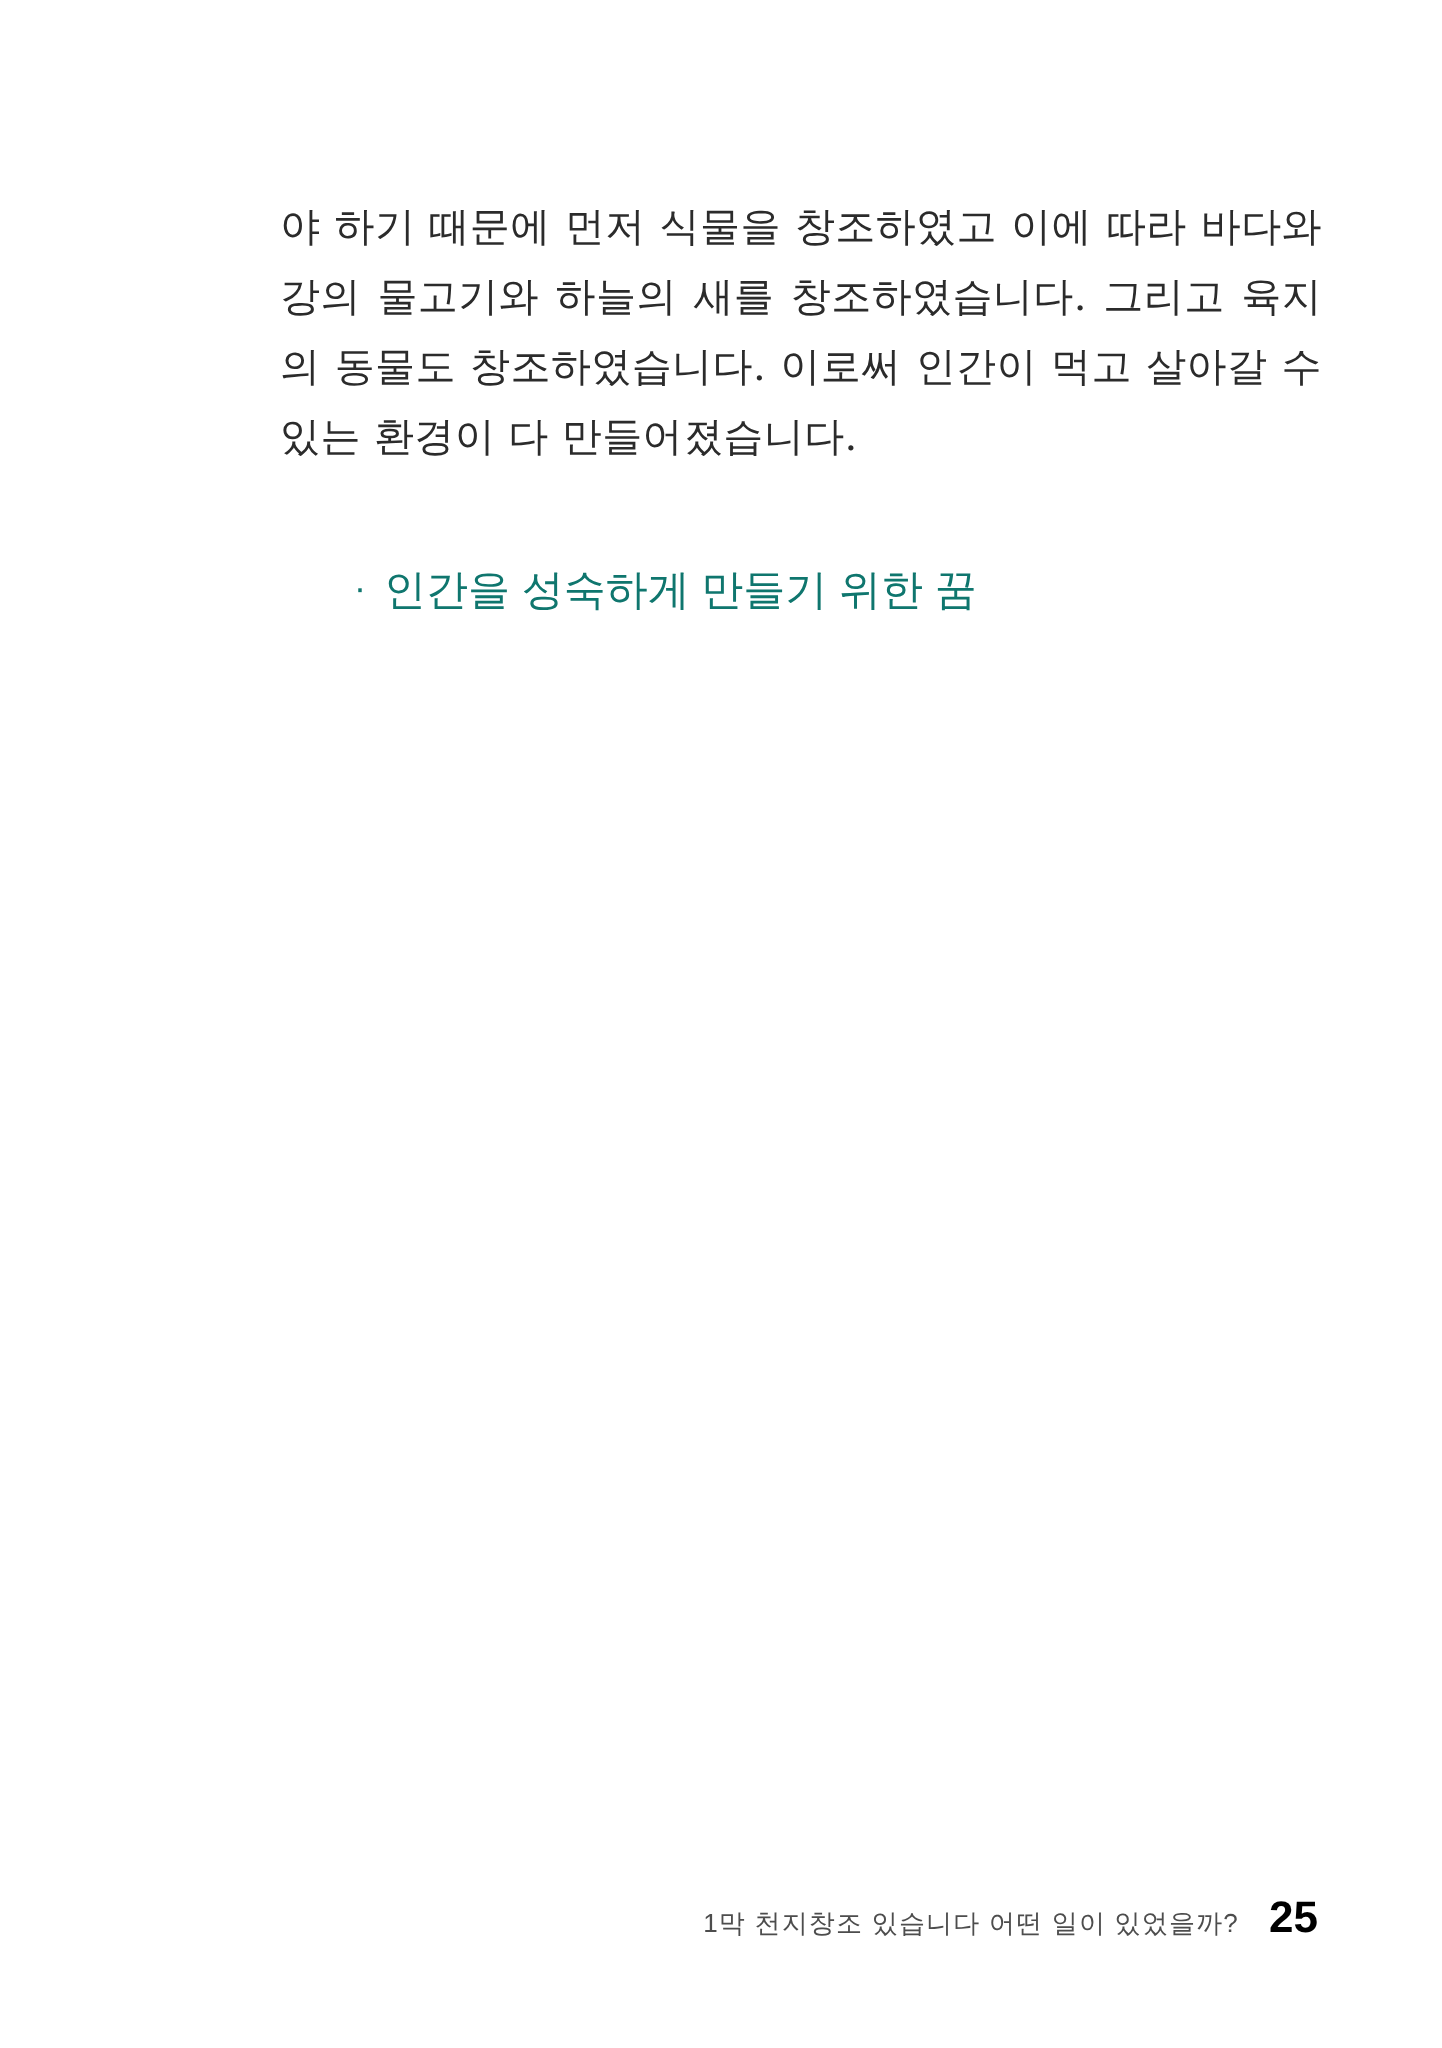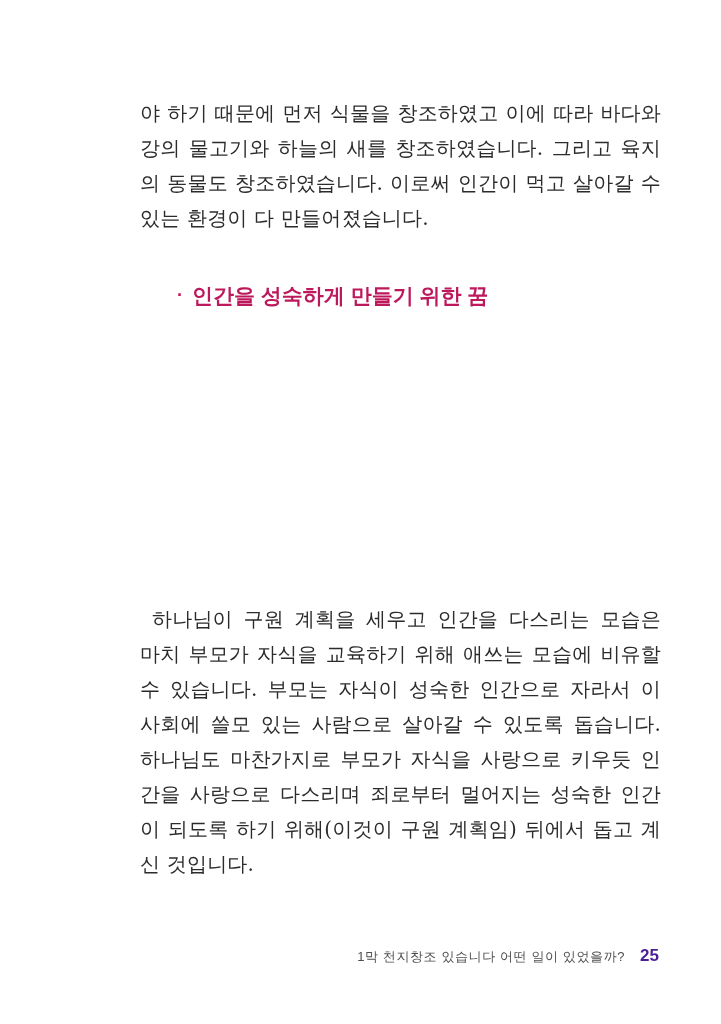--- a/index.html
+++ b/index.html
@@ -34,22 +34,22 @@
   .first-line-indent { text-indent: 12px; }
 
   .section-heading {
     position: absolute;
     left: 138px;
     top: 282px;
     width: 484px;
     font-family: "Liberation Sans", "DejaVu Sans", sans-serif;
     font-size: 21px;
     line-height: 28px;
-    font-weight: bold;
-    color: #be185d;
+    font-weight: normal;
+    color: #0f766e;
     margin: 0;
     white-space: nowrap;
   }
   .section-heading .bullet {
     display: inline-block;
     margin-right: 9px;
     transform: translateY(-2px);
     font-size: 18px;
   }
 
@@ -60,36 +60,35 @@
     white-space: nowrap;
     font-family: "Liberation Sans", "DejaVu Sans", sans-serif;
   }
   .footer-chapter {
     font-size: 13px;
     color: #4d4d4d;
     letter-spacing: 0.6px;
     vertical-align: baseline;
   }
   .footer-pagenum {
-    font-size: 17px;
+    font-size: 22px;
     font-weight: bold;
-    color: #4c1d95;
+    color: #000000;
     margin-left: 15px;
     vertical-align: baseline;
   }
 </style>
 </head>
 <body>
 
 <div class="page">
 
   <p class="body-para para-1">야 하기 때문에 먼저 식물을 창조하였고 이에 따라 바다와 강의 물고기와 하늘의 새를 창조하였습니다. 그리고 육지의 동물도 창조하였습니다. 이로써 인간이 먹고 살아갈 수 있는 환경이 다 만들어졌습니다.</p>
 
   <h2 class="section-heading"><span class="bullet">·</span><span>인간을 성숙하게 만들기 위한 꿈</span></h2>
 
 
-  <p class="body-para para-3 first-line-indent">하나님이 구원 계획을 세우고 인간을 다스리는 모습은 마치 부모가 자식을 교육하기 위해 애쓰는 모습에 비유할 수 있습니다. 부모는 자식이 성숙한 인간으로 자라서 이 사회에 쓸모 있는 사람으로 살아갈 수 있도록 돕습니다. 하나님도 마찬가지로 부모가 자식을 사랑으로 키우듯 인간을 사랑으로 다스리며 죄로부터 멀어지는 성숙한 인간이 되도록 하기 위해(이것이 구원 계획임) 뒤에서 돕고 계신 것입니다.</p>
 
   <div class="page-footer">
     <span class="footer-chapter">1막 천지창조 있습니다 어떤 일이 있었을까?</span><span class="footer-pagenum">25</span>
   </div>
 
 </div>
 
 </body></html>

